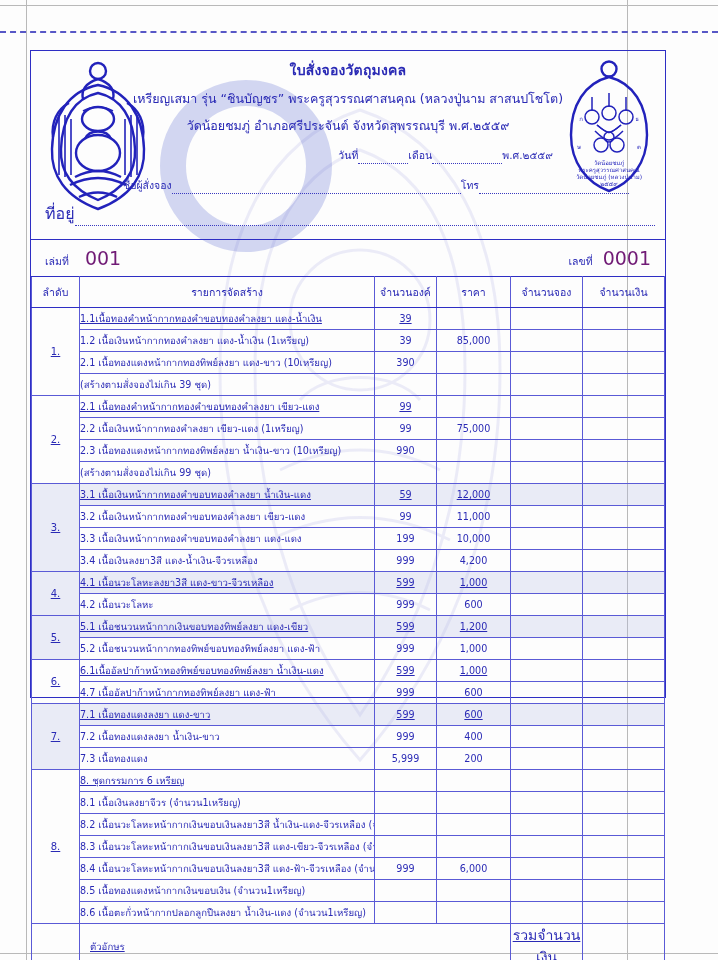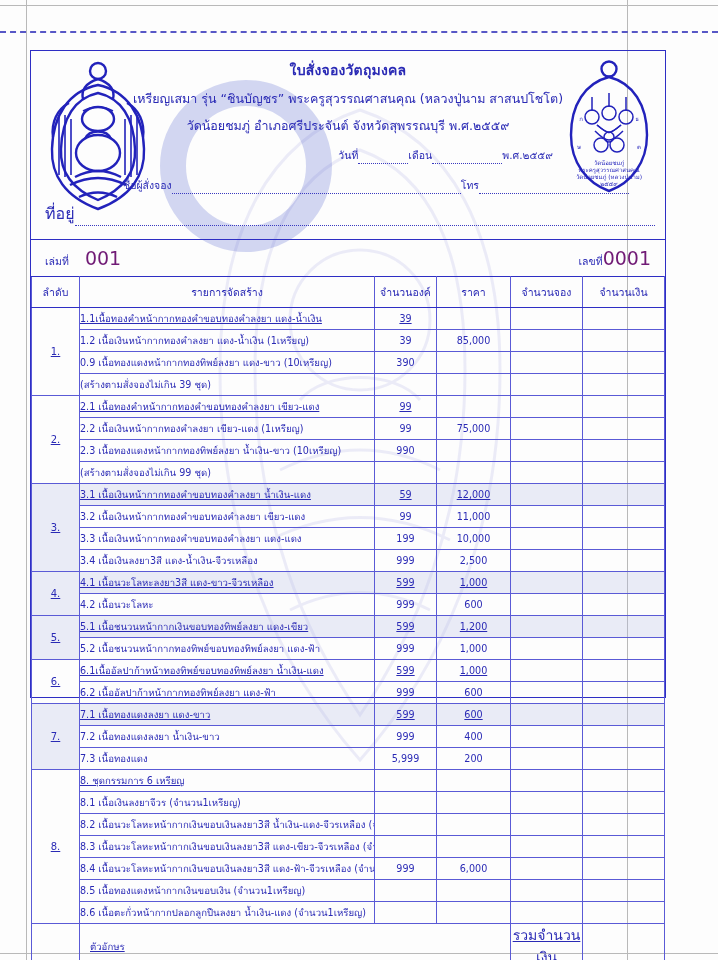--- a/index.html
+++ b/index.html
@@ -60,21 +60,21 @@
   .fill{flex:1 1 auto;}
 
   
   .numbar{
     position:relative;height:36px;border-top:1.5px solid #2e2ec4;
     margin-top:28px;display:flex;align-items:center;
   }
   .numbar .lbl{font-size:10.5px;}
   .numbar .val{font-size:19px;color:#701a75;font-family:"DejaVu Sans",sans-serif;}
   .nb-left{position:absolute;left:14px;display:flex;align-items:baseline;gap:16px;}
-  .nb-right{position:absolute;right:14px;display:flex;align-items:baseline;}
+  .nb-right{position:absolute;right:14px;display:flex;align-items:baseline;gap:10px;}
 
   
   table.grid{
     width:100%;border-collapse:collapse;table-layout:fixed;
     font-size:9.6px;
   }
   table.grid td,table.grid th{
     border:1px solid #5a5ad6;padding:0;vertical-align:middle;
   }
   table.grid thead th{
@@ -245,21 +245,21 @@
             <td class="num"></td>
           </tr>
           <tr class="line">
             <td class="desc">1.2 เนื้อเงินหน้ากากทองคำลงยา แดง-น้ำเงิน (1เหรียญ)</td>
             <td class="num">39</td>
             <td class="num">85,000</td>
             <td class="num"></td>
             <td class="num"></td>
           </tr>
           <tr class="line">
-            <td class="desc">0.9 เนื้อทองแดงหน้ากากทองทิพย์ลงยา แดง-ขาว (10เหรียญ)</td>
+            <td class="desc">2.1 เนื้อทองแดงหน้ากากทองทิพย์ลงยา แดง-ขาว (10เหรียญ)</td>
             <td class="num">390</td>
             <td class="num"></td>
             <td class="num"></td>
             <td class="num"></td>
           </tr>
           <tr class="line">
             <td class="desc">(สร้างตามสั่งจองไม่เกิน 39 ชุด)</td>
             <td class="num"></td>
             <td class="num"></td>
             <td class="num"></td>
@@ -312,21 +312,21 @@
           <tr class="line">
             <td class="desc">3.3 เนื้อเงินหน้ากากทองคำขอบทองคำลงยา  แดง-แดง</td>
             <td class="num">199</td>
             <td class="num">10,000</td>
             <td class="num"></td>
             <td class="num"></td>
           </tr>
           <tr class="line">
             <td class="desc">3.4 เนื้อเงินลงยา3สี แดง-น้ำเงิน-จีวรเหลือง</td>
             <td class="num">999</td>
-            <td class="num">2,500</td>
+            <td class="num">4,200</td>
             <td class="num"></td>
             <td class="num"></td>
           </tr>
           <tr class="line grp-first shade">
             <td class="num idx" rowspan="2">4.</td>
             <td class="desc">4.1 เนื้อนวะโลหะลงยา3สี แดง-ขาว-จีวรเหลือง</td>
             <td class="num">599</td>
             <td class="num">1,000</td>
             <td class="num"></td>
             <td class="num"></td>
@@ -355,21 +355,21 @@
           </tr>
           <tr class="line grp-first">
             <td class="num idx" rowspan="2">6.</td>
             <td class="desc">6.1เนื้ออัลปาก้าหน้าทองทิพย์ขอบทองทิพย์ลงยา น้ำเงิน-แดง</td>
             <td class="num">599</td>
             <td class="num">1,000</td>
             <td class="num"></td>
             <td class="num"></td>
           </tr>
           <tr class="line">
-            <td class="desc">6.2 เนื้ออัลปาก้าหน้ากากทองทิพย์ลงยา แดง-ฟ้า</td>
+            <td class="desc">4.7 เนื้ออัลปาก้าหน้ากากทองทิพย์ลงยา แดง-ฟ้า</td>
             <td class="num">999</td>
             <td class="num">600</td>
             <td class="num"></td>
             <td class="num"></td>
           </tr>
           <tr class="line grp-first shade">
             <td class="num idx" rowspan="3">7.</td>
             <td class="desc">7.1 เนื้อทองแดงลงยา แดง-ขาว</td>
             <td class="num">599</td>
             <td class="num">600</td>

